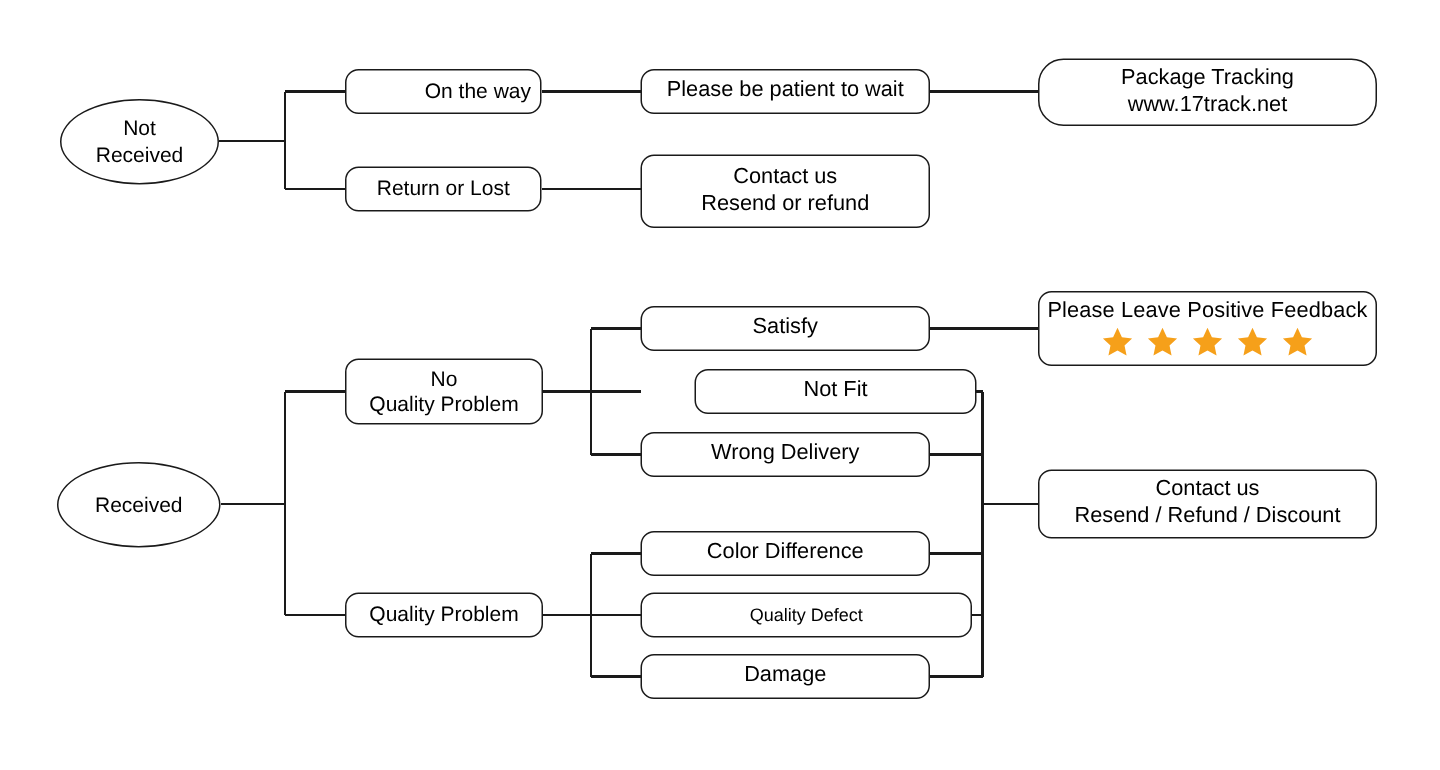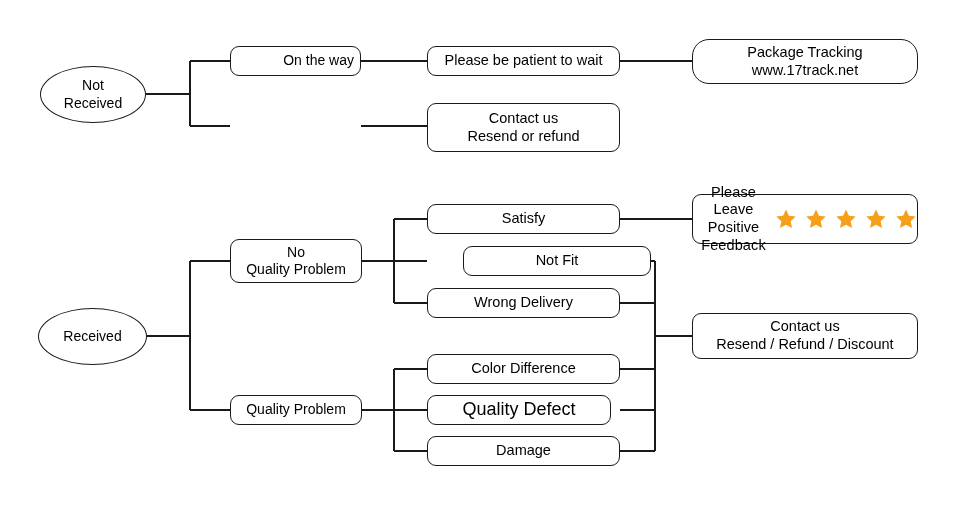--- a/index.html
+++ b/index.html
@@ -46,21 +46,21 @@
   .node.ellipse {
     border-radius: 50%;
   }
   .node .label {
     display: block;
     width: 100%;
     padding: 0 6px;
     box-sizing: border-box;
   }
   .feedback {
-    flex-direction: row;
+    flex-direction: column;
     justify-content: center;
     gap: 1px;
   }
   .feedback .fb-text {
     font-size: 14.5px;
     letter-spacing: 0.1px;
   }
   .stars {
     display: flex;
     gap: 8px;
@@ -126,20 +126,23 @@
   </div>
 
   <div class="node ellipse" style="left:38px; top:308px; width:109px; height:57px; font-size:14px;">
     <span class="label">Received</span>
   </div>
 
   <div class="node rounded" style="left:230px; top:46px; width:131px; height:30px; font-size:14px;text-align:right;">
     <span class="label">On the way</span>
   </div>
 
+  <div class="node rounded" style="left:230px; top:111px; width:131px; height:30px; font-size:14px;">
+    <span class="label">Return or Lost</span>
+  </div>
 
   <div class="node rounded" style="left:230px; top:239px; width:132px; height:44px; font-size:14px;">
     <span class="label">No
 Quality Problem</span>
   </div>
 
   <div class="node rounded" style="left:230px; top:395px; width:132px; height:30px; font-size:14px;">
     <span class="label">Quality Problem</span>
   </div>
 
@@ -161,21 +164,21 @@
   </div>
 
   <div class="node rounded" style="left:427px; top:288px; width:193px; height:30px; font-size:14.5px;">
     <span class="label">Wrong Delivery</span>
   </div>
 
   <div class="node rounded" style="left:427px; top:354px; width:193px; height:30px; font-size:14.5px;">
     <span class="label">Color Difference</span>
   </div>
 
-  <div class="node rounded" style="left:427px; top:395px; width:184px; height:30px; font-size:18px;">
+  <div class="node rounded" style="left:427px; top:395px; width:221px; height:30px; font-size:12px;">
     <span class="label">Quality Defect</span>
   </div>
 
   <div class="node rounded" style="left:427px; top:436px; width:193px; height:30px; font-size:14.5px;">
     <span class="label">Damage</span>
   </div>
 
   <div class="node rounded" style="left:692px; top:39px; width:226px; height:45px; font-size:14.5px;border-radius:17px;">
     <span class="label">Package Tracking
 www.17track.net</span>

